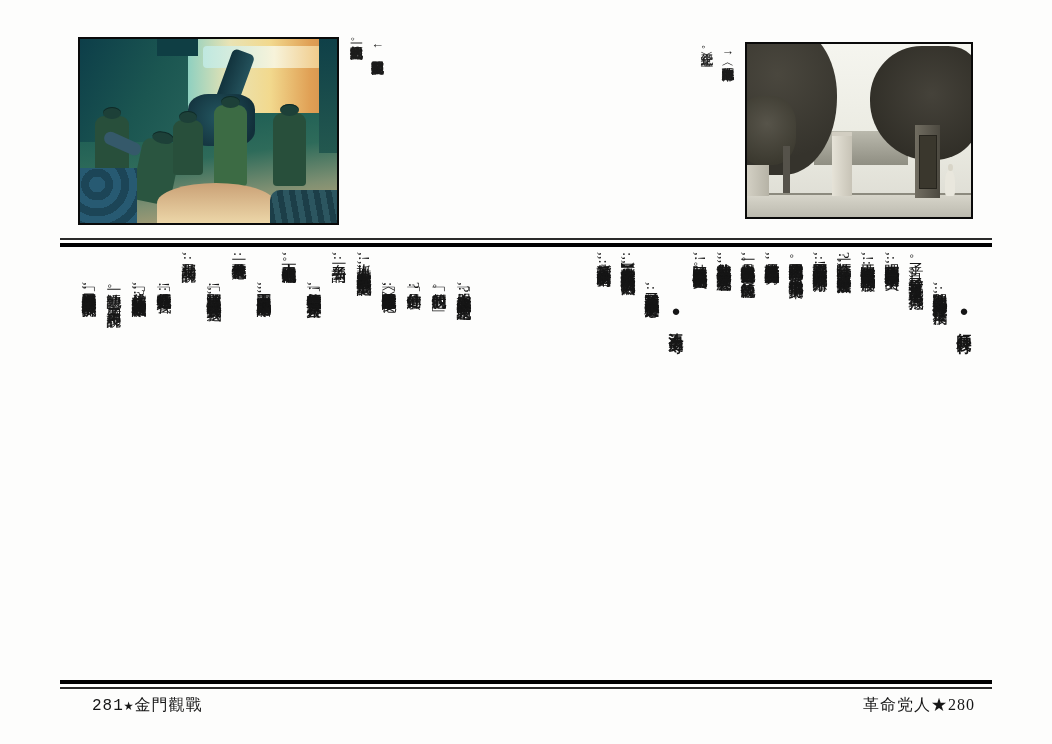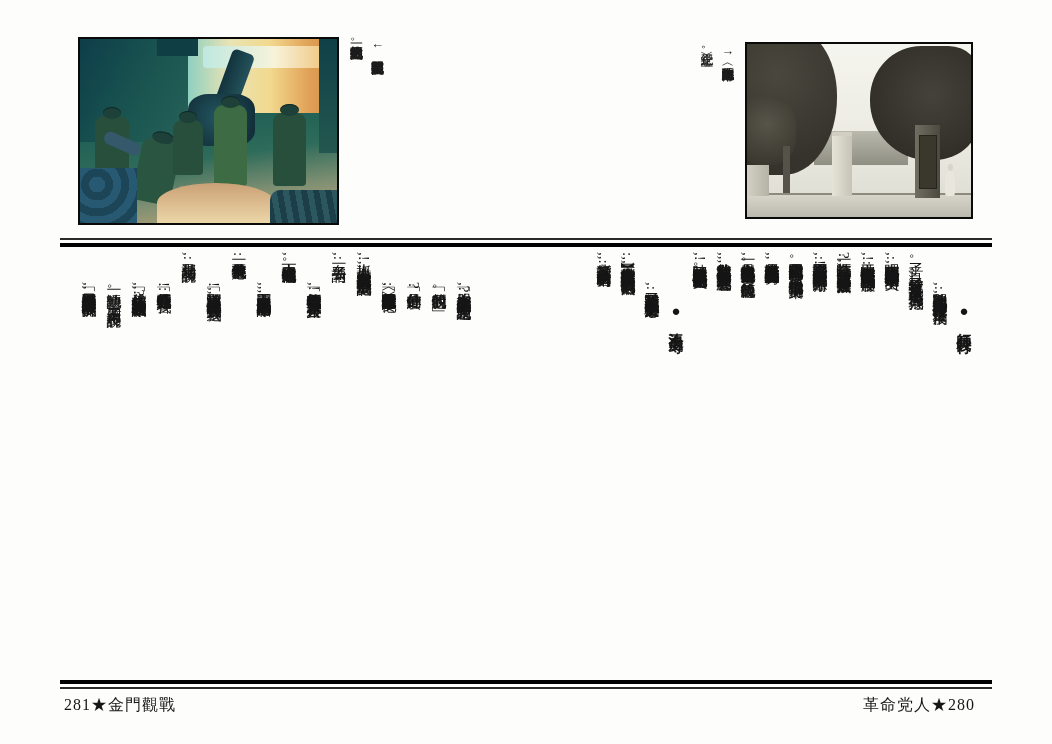--- a/index.html
+++ b/index.html
@@ -37,21 +37,21 @@
     color:#1c1c1c;
   }
   .caption .cap-line { height:100%; white-space:nowrap; }
   .caption-left  { left:346px; top:36px; height:196px; font-size:13px; }
   .caption-left  .cap-line { line-height:21px; }
   .caption-right { left:696px; top:44px; height:182px; font-size:12.5px; }
   .caption-right .cap-line { line-height:21px; }
 
   
   .footer { position:absolute; top:695px; font-size:16px; letter-spacing:1px; }
-  .footer-left  { left:64px; }
+  .footer-left  { left:92px;font-family:Liberation Mono, monospace; }
   .footer-right { right:77px;margin-left:44px; }
 
   
   .painting {
     position:absolute; left:78px; top:37px; width:261px; height:188px;
     border:2px solid #0a0a0a; box-sizing:border-box; overflow:hidden;
     background:linear-gradient(172deg,#17555a 0%,#1b5b53 38%,#2e6b5a 62%,#7d8f72 80%,#c9a878 100%);
   }
   .painting > div { position:absolute; }
   .p-wall-left { left:0; top:0; width:46%; height:56%;

